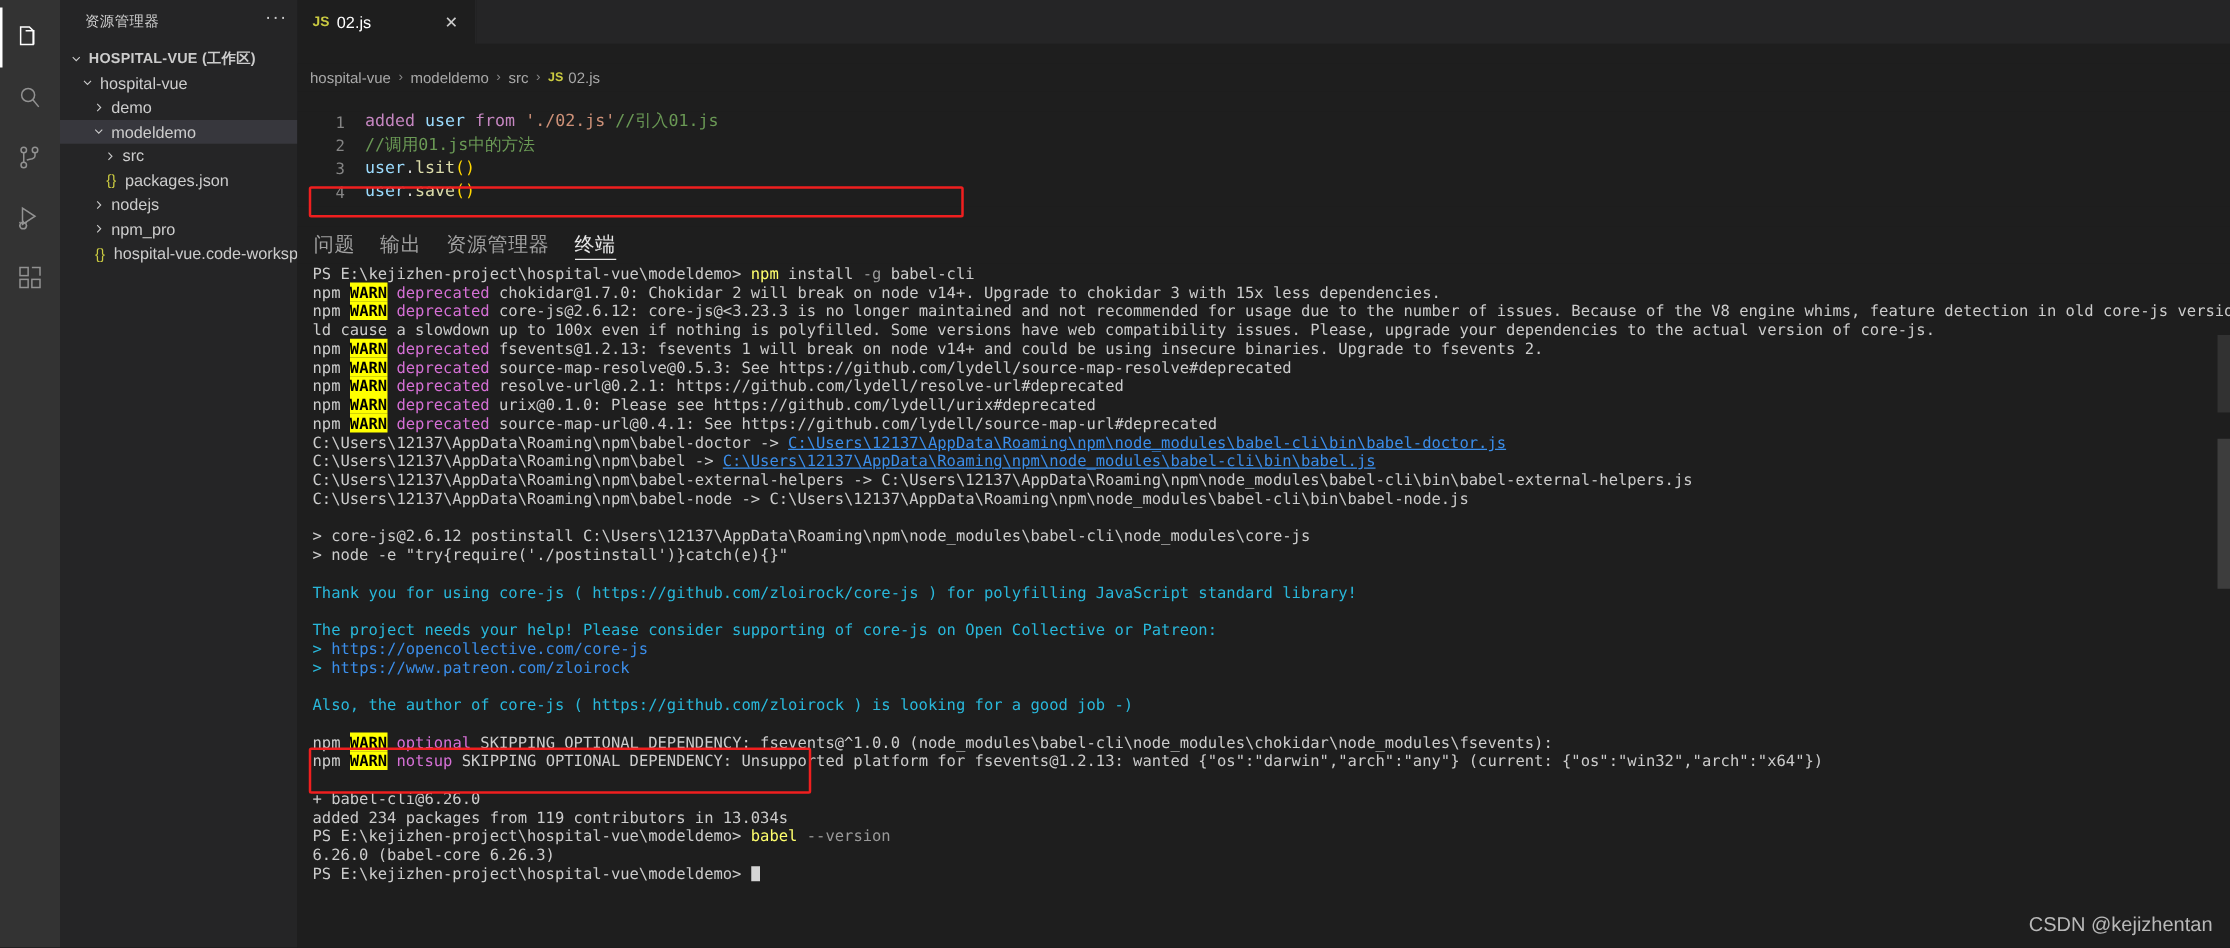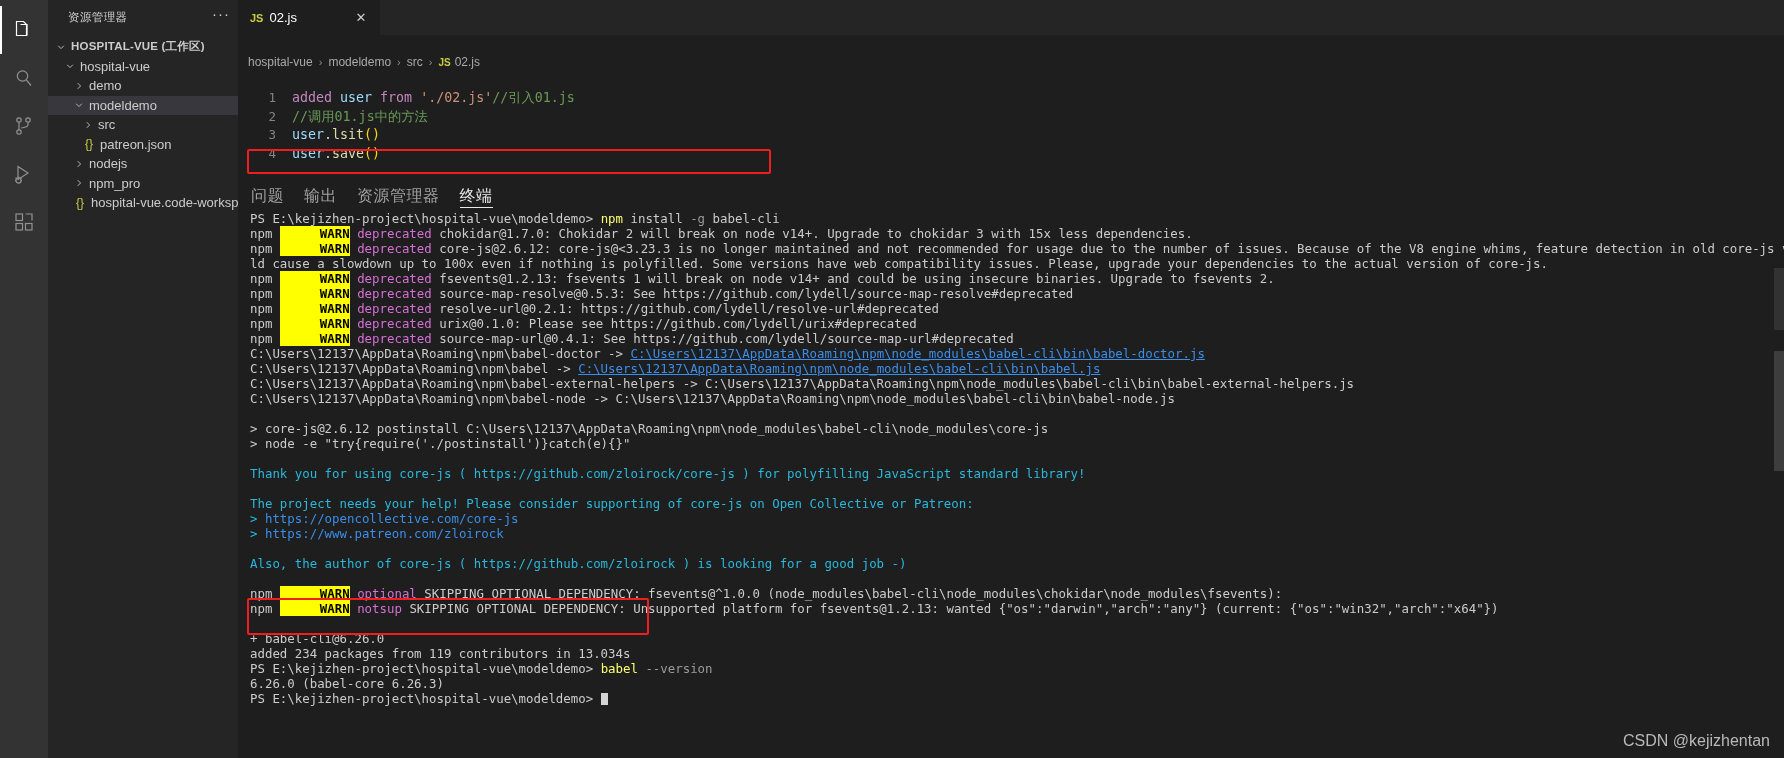--- a/index.html
+++ b/index.html
@@ -207,21 +207,21 @@
     font-size: 12.4px;
     line-height: 15px;
     color: #cccccc;
     white-space: pre;
   }
   .t-line { height: 15px; white-space: pre; }
   .c-ps      { color: #cccccc; }
   .c-cmd     { color: #ffff6d; }
   .c-dim     { color: #9a9a9a; }
   .c-npm     { color: #cccccc; }
-  .c-warnbg  { background: #ffff00; color: #000000; font-weight: bold; padding-left: 40px; }
+  .c-warnbg  { background: #ffff00; color: #000000; font-weight: bold; }
   .c-mag     { color: #d670d6; margin-top: 35px; }
   .c-cyan    { color: #29b8db; }
   .c-blue    { color: #3b8eea; }
   .c-link    { color: #3b8eea; text-decoration: underline; }
 
   
   .redbox {
     position: absolute;
     border: 2px solid #f01f1f;
     border-radius: 2px;
@@ -343,21 +343,21 @@
         <div class="tree-row" style="padding-left: 33px;">
           <span class="chev">
             <svg width="10" height="10" viewBox="0 0 16 16" fill="none" stroke="#cccccc" stroke-width="1.4">
               <path d="M6 3.5 L10.5 8 L6 12.5"></path>
             </svg>
           </span>
           <span class="tree-label">src</span>
         </div>
         <div class="tree-row" style="padding-left: 33px;">
           <span class="braces">{}</span>
-          <span class="tree-label">patreon.json</span>
+          <span class="tree-label">packages.json</span>
         </div>
         <div class="tree-row" style="padding-left: 24px;">
           <span class="chev">
             <svg width="10" height="10" viewBox="0 0 16 16" fill="none" stroke="#cccccc" stroke-width="1.4">
               <path d="M6 3.5 L10.5 8 L6 12.5"></path>
             </svg>
           </span>
           <span class="tree-label">nodejs</span>
         </div>
         <div class="tree-row" style="padding-left: 24px;">

